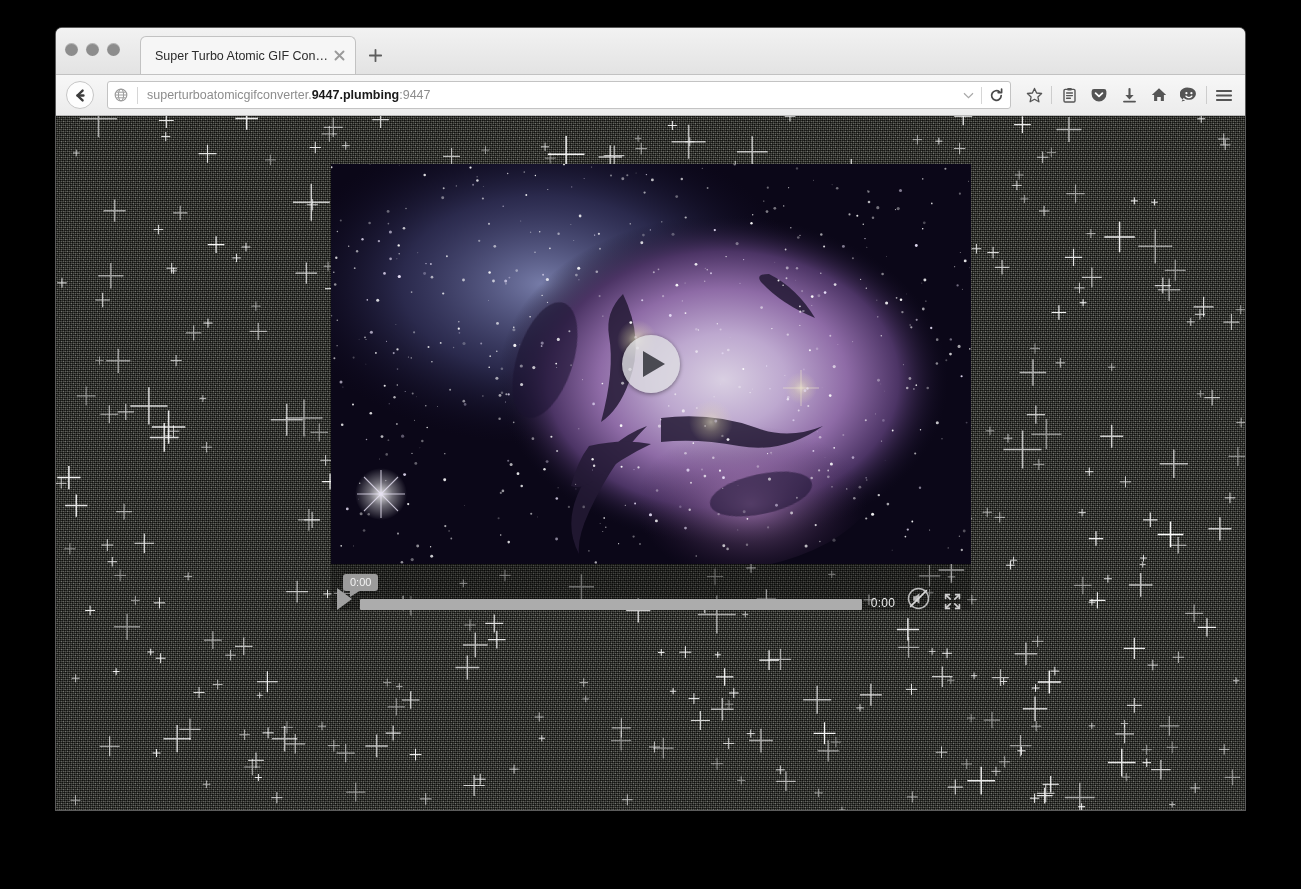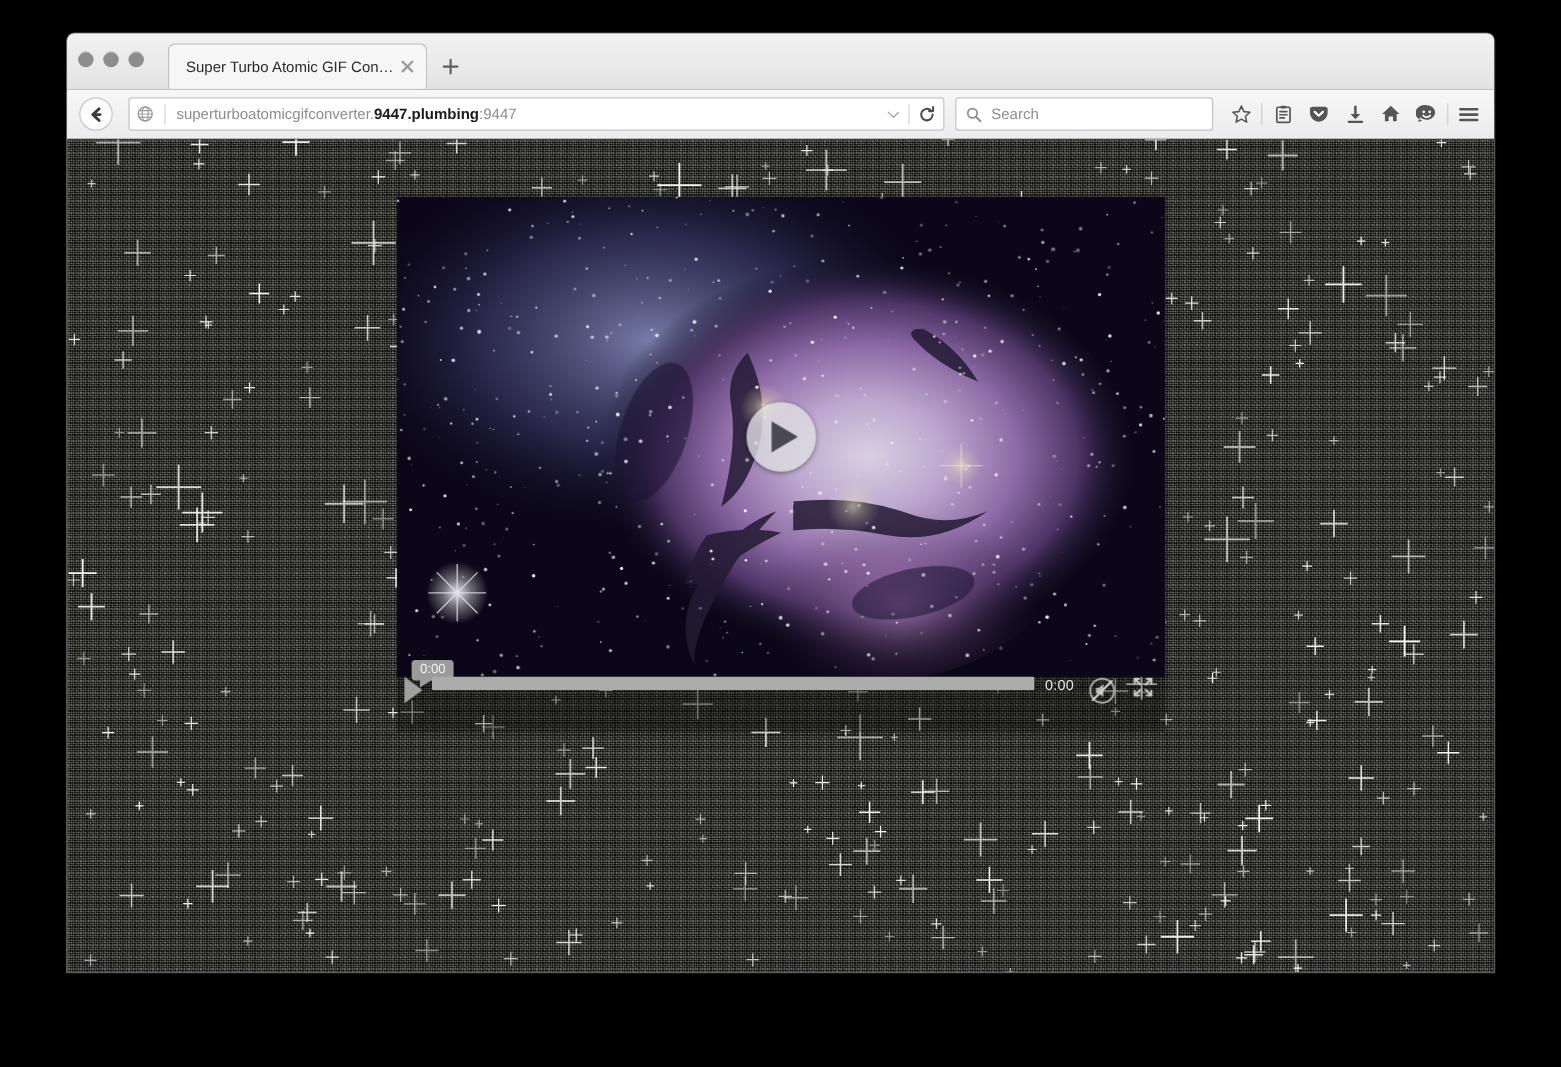--- a/index.html
+++ b/index.html
@@ -195,21 +195,21 @@
     border-bottom: 13px solid transparent;
     margin-left: 6px;
   }
 
   
   #video-controls {
     position: absolute;
     left: 0; top: 400px;
     width: 640px; height: 46px;
     background: rgba(0,0,0,.30);
-    display: flex; align-items: flex-start;
+    display: flex; align-items: flex-end;
   }
   #play-toggle {
     position: relative;
     margin-left: 6px;
     width: 20px; height: 22px;
     flex: none;
     display: flex; align-items: center;
   }
   #play-toggle-triangle {
     width: 0; height: 0;
@@ -312,29 +312,20 @@
       </div>
       <span id="url-vsep"></span>
       <div id="reload-button">
         <svg width="15" height="15" viewBox="0 0 15 15" aria-hidden="true">
           <path d="M12.2 7.5 a4.8 4.8 0 1 1 -1.6 -3.6" fill="none" stroke="#4a4a4a" stroke-width="1.7" stroke-linecap="round"></path>
           <path d="M12.6 1.2 L12.6 4.6 L9.2 4.6" fill="none" stroke="#4a4a4a" stroke-width="1.7" stroke-linecap="round" stroke-linejoin="round"></path>
         </svg>
       </div>
     </div>
 
-    <div id="searchbar">
-      <span id="search-icon">
-        <svg width="13" height="13" viewBox="0 0 13 13" aria-hidden="true">
-          <circle cx="5.4" cy="5.4" r="3.9" fill="none" stroke="#8d8d8d" stroke-width="1.5"></circle>
-          <path d="M8.4 8.4 L12 12" stroke="#8d8d8d" stroke-width="1.7" stroke-linecap="round"></path>
-        </svg>
-      </span>
-      <input id="search-input" type="text" placeholder="Search" style="">
-    </div>
 
     <div id="toolbar-icons">
       <div class="tb-icon">
         <svg width="17" height="17" viewBox="0 0 17 17" aria-hidden="true">
           <path d="M8.5 1.4 L10.6 6.0 L15.6 6.5 L11.9 9.9 L12.9 14.8 L8.5 12.3 L4.1 14.8 L5.1 9.9 L1.4 6.5 L6.4 6.0 Z" fill="none" stroke="#555" stroke-width="1.3" stroke-linejoin="round"></path>
         </svg>
       </div>
       <div class="tb-sep"></div>
       <div class="tb-icon">
         <svg width="17" height="17" viewBox="0 0 17 17" aria-hidden="true">

